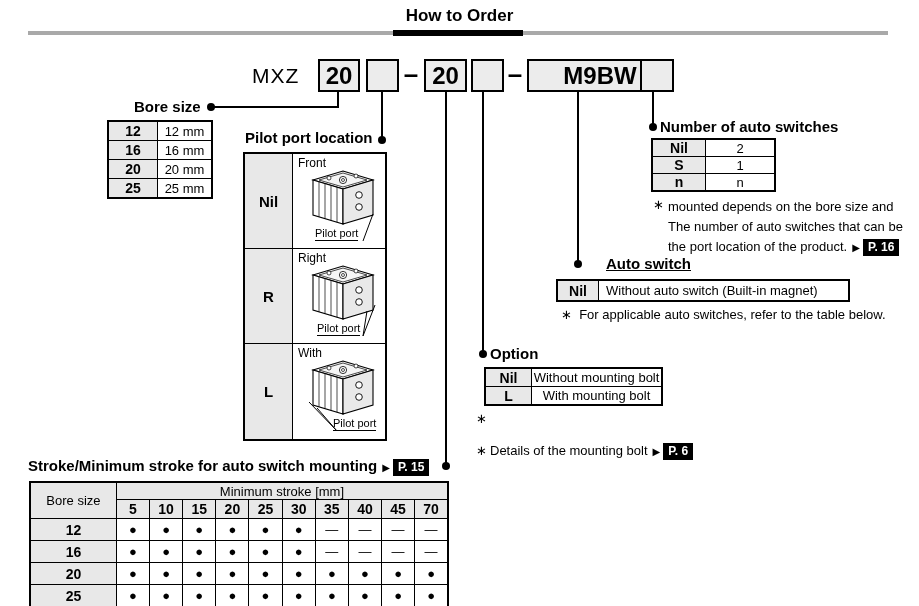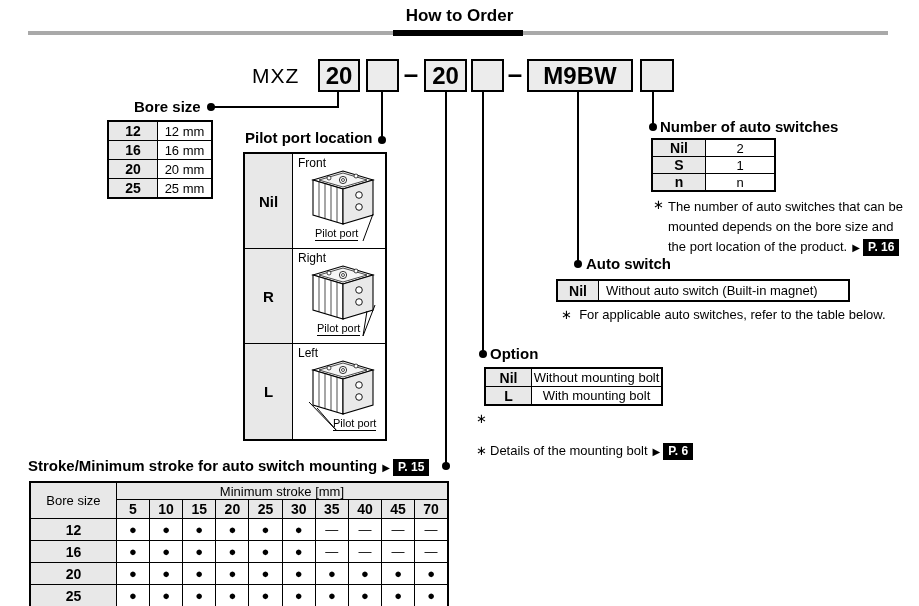--- a/index.html
+++ b/index.html
@@ -45,21 +45,21 @@
   <div class="abs rule-gray"></div>
   <div class="abs rule-black"></div>
 
   <div class="abs mxz">MXZ</div>
   <div class="abs mbox" style="left:318px;width:38px;">20</div>
   <div class="abs mbox" style="left:366px;width:29px;"></div>
   <div class="abs msep" style="left:400px;">–</div>
   <div class="abs mbox" style="left:424px;width:39px;">20</div>
   <div class="abs mbox" style="left:471px;width:29px;"></div>
   <div class="abs msep" style="left:504px;">–</div>
-  <div class="abs mbox" style="left:527px;width:102px;">M9BW</div>
+  <div class="abs mbox" style="left:527px;width:102px;padding-left:20px;">M9BW</div>
   <div class="abs mbox" style="left:640px;width:30px;"></div>
 
   <div class="abs vline" style="left:337px;top:92px;width:2px;height:16px;"></div>
   <div class="abs hline" style="left:210px;top:106px;width:129px;height:2px;"></div>
   <div class="abs dot" style="left:207px;top:103px;"></div>
 
   <div class="abs vline" style="left:381px;top:92px;width:2px;height:48px;"></div>
   <div class="abs dot" style="left:378px;top:136px;"></div>
 
   <div class="abs vline" style="left:445px;top:92px;width:2px;height:374px;"></div>
@@ -162,21 +162,21 @@
           <line x1="44" y1="33.2" x2="44" y2="68.2" stroke="#000" stroke-width="0.7"></line>
           <circle cx="36" cy="24" r="2" fill="#fff" stroke="#000" stroke-width="0.7"></circle>
           <circle cx="63" cy="22" r="2" fill="#fff" stroke="#000" stroke-width="0.7"></circle>
           <circle cx="50" cy="26" r="3.6" fill="#fff" stroke="#000" stroke-width="0.8"></circle>
           <circle cx="50" cy="26" r="1.5" fill="none" stroke="#000" stroke-width="0.7"></circle>
           <circle cx="66" cy="41" r="3.3" fill="#fff" stroke="#000" stroke-width="0.9"></circle>
           <circle cx="66" cy="53" r="3.3" fill="#fff" stroke="#000" stroke-width="0.9"></circle>
           <line x1="44" y1="87" x2="16" y2="58" stroke="#000" stroke-width="1"></line>
           <line x1="44" y1="87" x2="24" y2="64" stroke="#000" stroke-width="1"></line>
         </svg>
-        <div class="pp-pos">Left</div>
+        <div class="pp-pos">With</div>
         <div class="pp-cap" style="left:40px;">Pilot port</div>
       </td>
     </tr>
   </tbody>
     </table>
 
   <div class="abs sec-title" style="left:660px;top:118px;">Number of auto switches</div>
   <table class="tbl" style="left:651px;top:138px;width:124px;">
     <tbody>
         <tr>
@@ -188,26 +188,26 @@
           <td>1</td>
         </tr>
     <tr>
           <td class="code" style="height:15px;">n</td>
           <td>n</td>
         </tr>
   </tbody>
     </table>
   <div class="abs note marker" style="left:653px;top:197px;">∗</div>
   <div class="abs note" style="left:668px;top:197px;line-height:20px;">
+    <div>mounted depends on the bore size and</div>
     <div>The number of auto switches that can be</div>
-    <div>mounted depends on the bore size and</div>
     <div><span>the port location of the product.</span><span class="arrow">▶</span><span class="badge">P. 16</span></div>
   </div>
 
-  <div class="abs sec-title" style="left:586px;top:255px;">Auto switch</div>
+  <div class="abs sec-title" style="left:606px;top:255px;text-decoration:underline;">Auto switch</div>
   <table class="tbl" style="left:556px;top:279px;width:282px;">
     <tbody>
         <tr>
       <td class="code" style="width:40px;height:19px;">Nil</td>
       <td style="width:242px;text-align:left;padding-left:7px;">Without auto switch (Built-in magnet)</td>
     </tr>
   </tbody>
     </table>
   <div class="abs note" style="left:561px;top:307px;"><span class="marker">∗</span>&nbsp; <span>For applicable auto switches, refer to the table below.</span></div>
 

